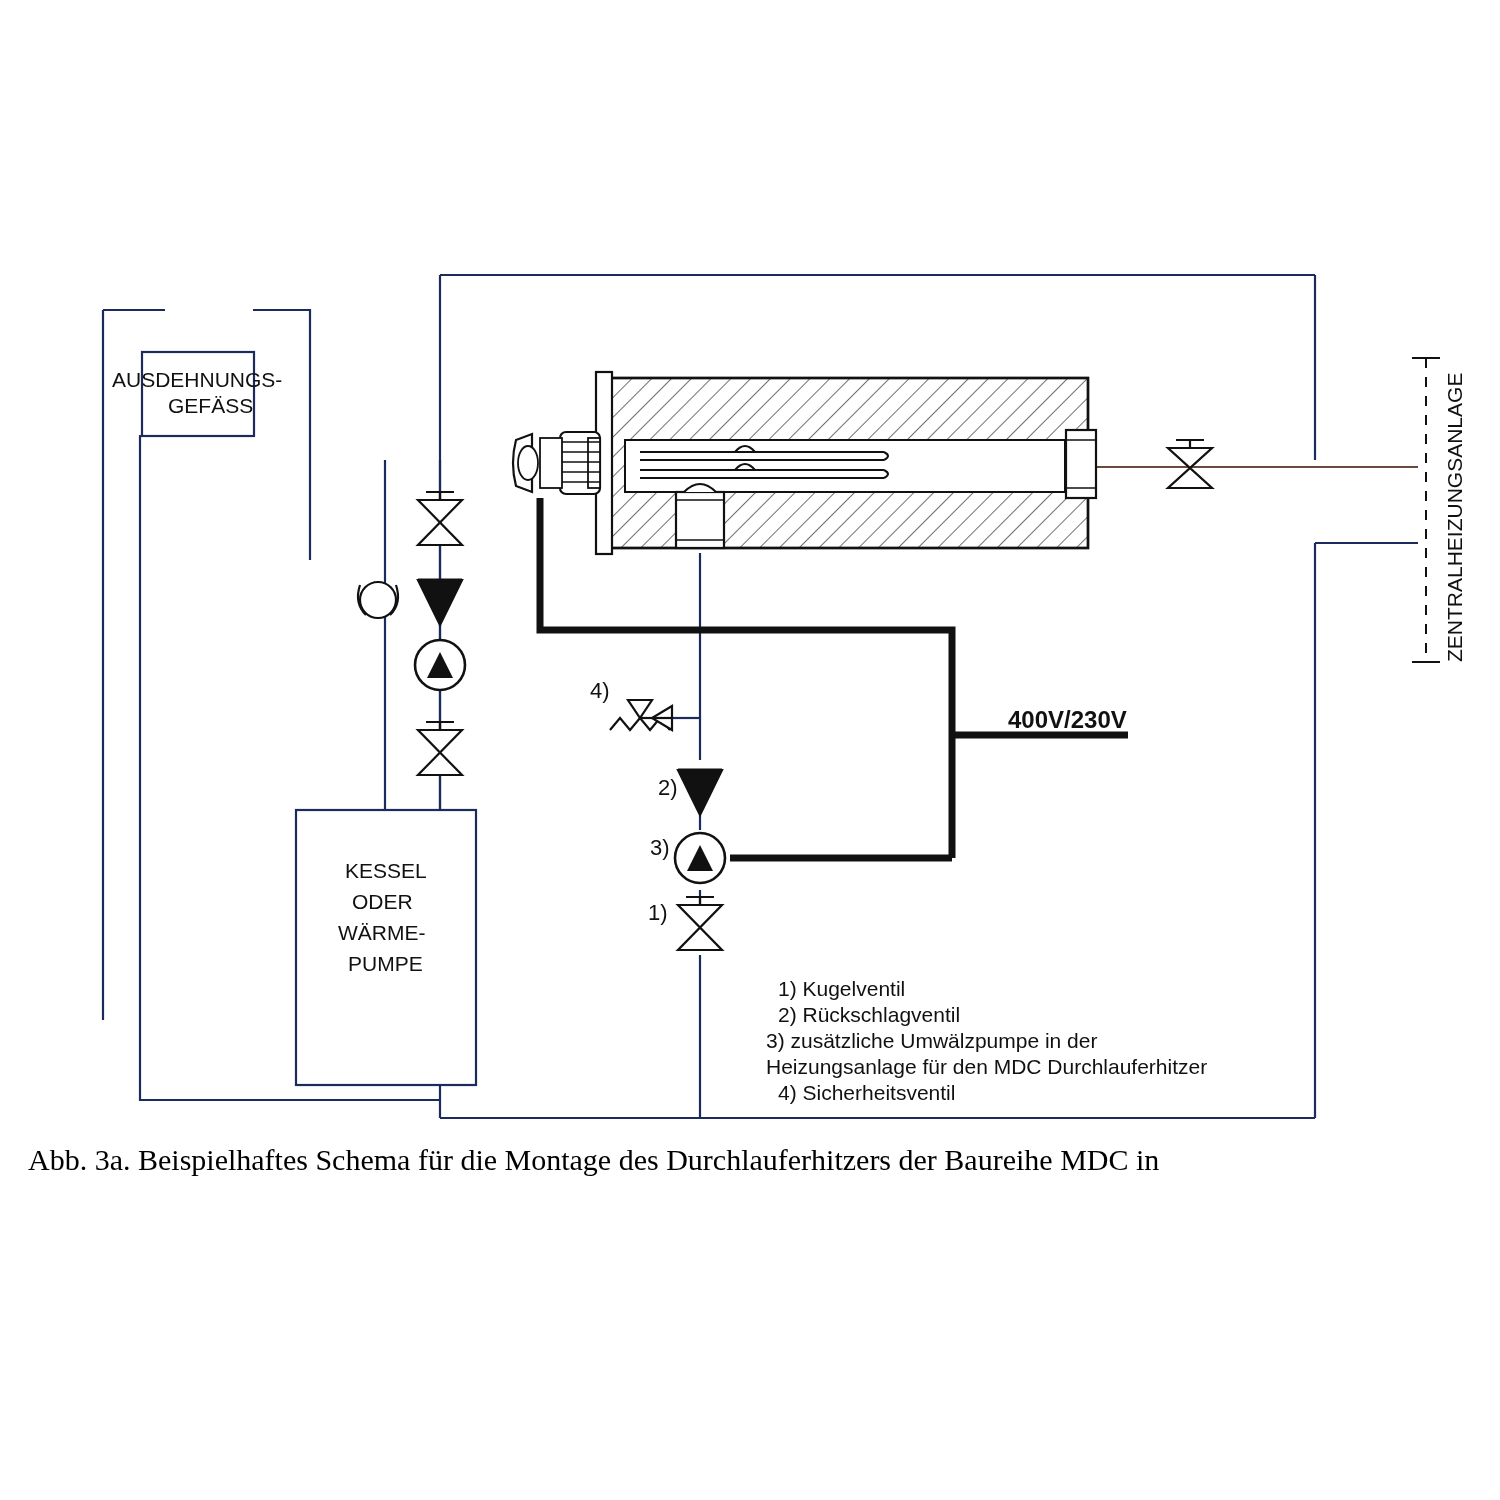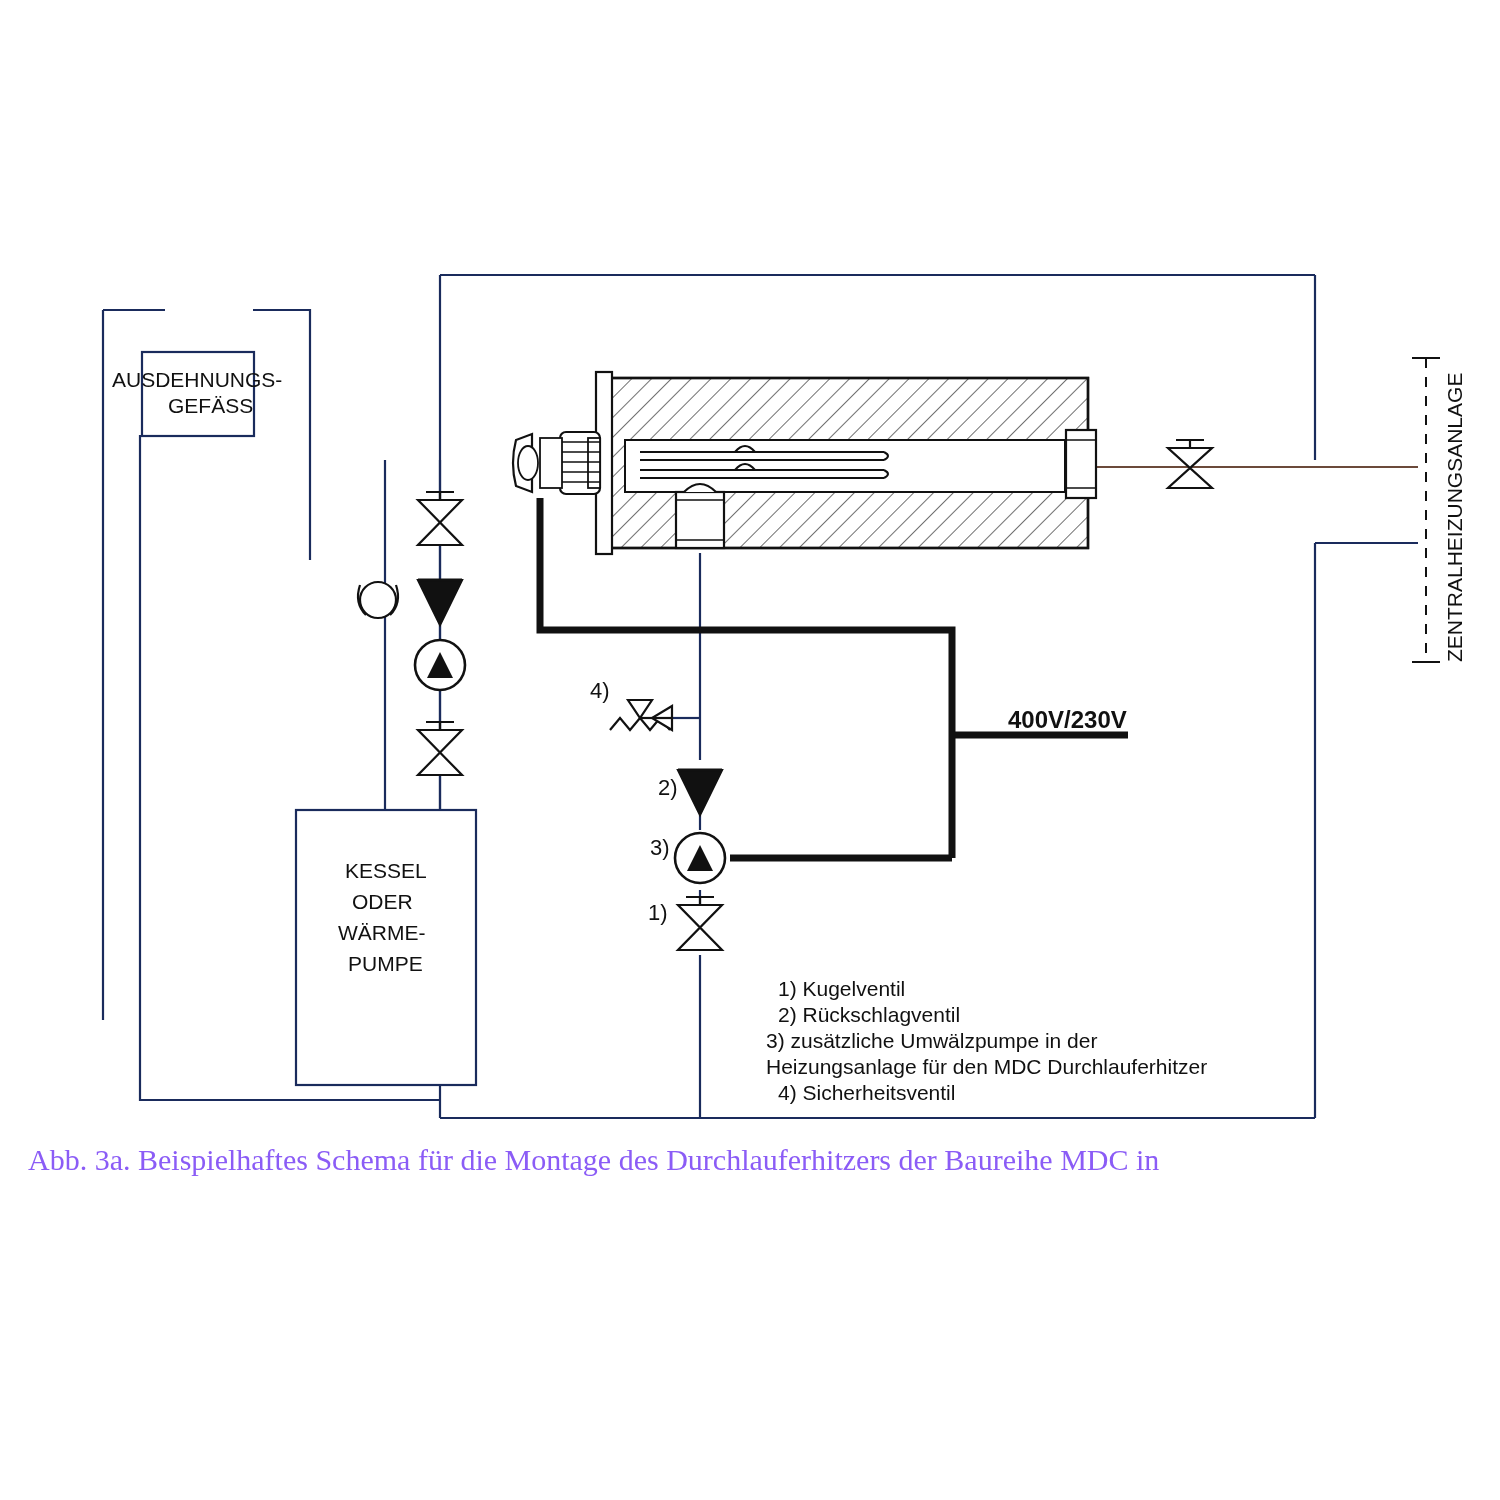--- a/index.html
+++ b/index.html
@@ -1,19 +1,19 @@
 <!DOCTYPE html>
 <html><head>
 <meta charset="utf-8">
 <style>
   html,body{margin:0;padding:0;background:#ffffff;}
   body{width:1500px;height:1500px;font-family:"Liberation Sans",sans-serif;position:relative;overflow:hidden;}
   .stage{position:absolute;left:0;top:0;width:1500px;height:1500px;border-radius:7px;}
   svg{display:block;}
-  .cap{position:absolute;left:28px;top:1140px;width:1440px;font-family:"Liberation Serif",serif;font-size:30px;line-height:1.30;color:#8b5cf6;}
+  .cap{position:absolute;left:28px;top:1140px;width:1440px;font-family:"Liberation Serif",serif;font-size:30px;line-height:1.30;color:#000000;}
   .lbl{font-family:"Liberation Sans",sans-serif;fill:#111;}
 </style>
 </head>
 <body>
 
 <div class="stage">
 <svg width="1500" height="1500" viewBox="0 0 1500 1500" xmlns="http://www.w3.org/2000/svg">
   <defs>
     <pattern id="hatchR" width="14" height="14" patternUnits="userSpaceOnUse" patternTransform="rotate(45)">
       <line x1="0" y1="0" x2="0" y2="14" stroke="#333" stroke-width="1.4"></line>

